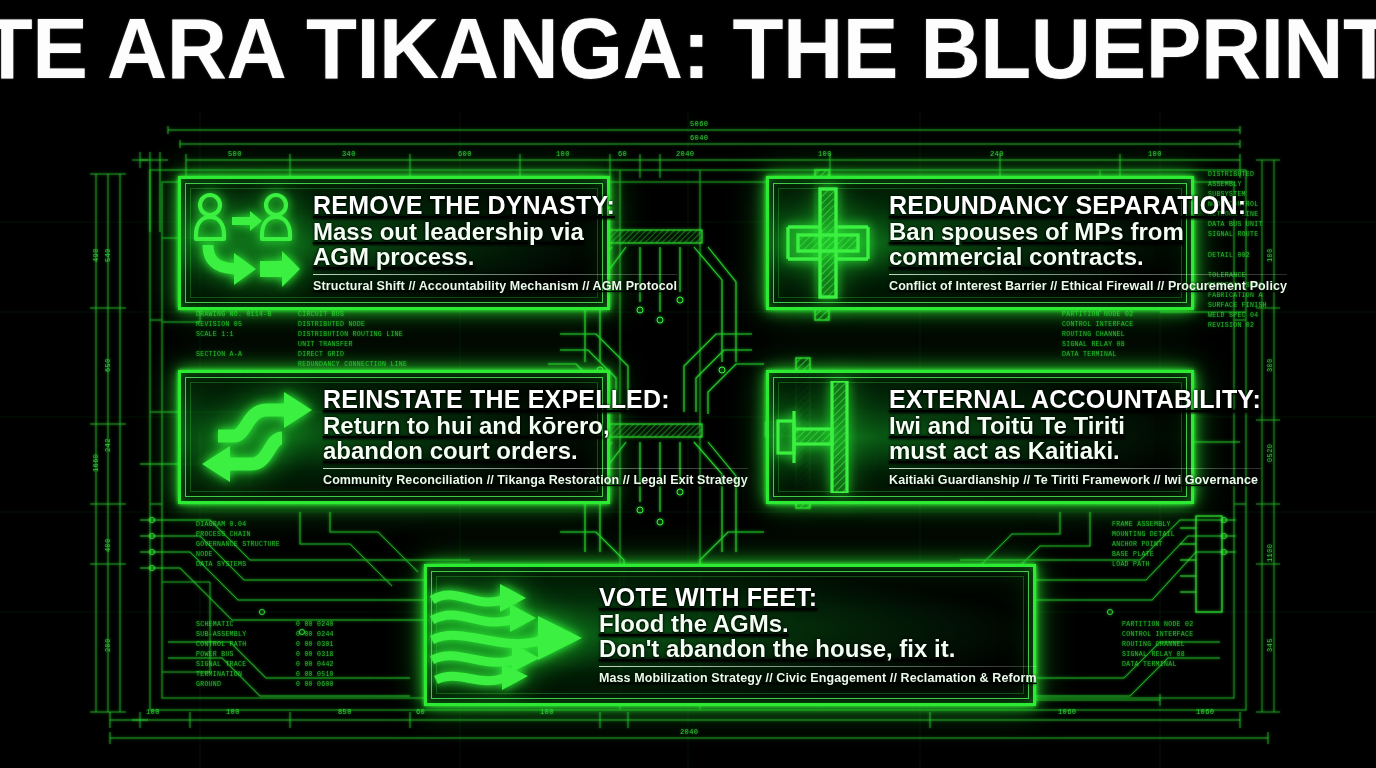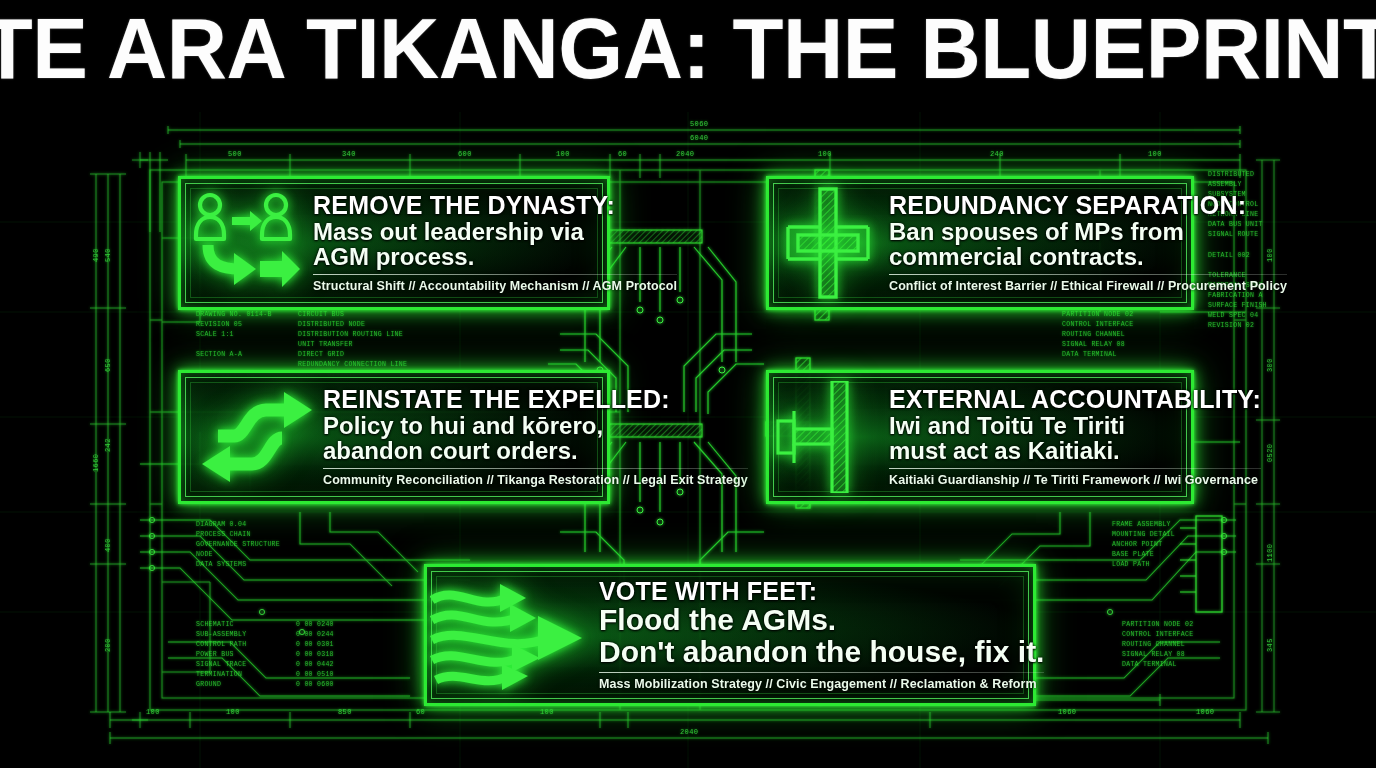--- a/index.html
+++ b/index.html
@@ -70,21 +70,21 @@
     left:9px; top:9px; right:9px; bottom:9px;
     border:1px solid rgba(55,210,65,.32);
     pointer-events:none;
   }
 
   .panel-icon {
     flex:0 0 auto;
     display:flex; align-items:center; justify-content:center;
     z-index:3;
   }
-  .panel-body { flex:1 1 auto; z-index:3; padding-right:14px; }
+  .panel-body { flex:1 1 auto; z-index:3; padding-right:14px;text-decoration:underline; }
 
   .p-head {
     font-family:"Liberation Sans Narrow","Liberation Sans", sans-serif;
     font-weight:700;
     color:#ffffff;
     letter-spacing:.2px;
     line-height:1.02;
     text-shadow:0 0 3px rgba(0,0,0,.95), 0 1px 2px rgba(0,0,0,.9);
     white-space:nowrap;
   }
@@ -121,21 +121,21 @@
   #panel-1 .panel-icon, #panel-3 .panel-icon { width:132px; height:110px; }
   #panel-2 .panel-icon, #panel-4 .panel-icon { width:118px; height:118px; }
   #panel-5 .panel-icon { width:168px; height:124px; }
 
   #panel-1 .p-head, #panel-3 .p-head { font-size:25px; }
   #panel-2 .p-head, #panel-4 .p-head { font-size:25px; }
   #panel-5 .p-head { font-size:25px; }
 
   #panel-1 .p-sub, #panel-3 .p-sub { font-size:24px; }
   #panel-2 .p-sub, #panel-4 .p-sub { font-size:24px; }
-  #panel-5 .p-sub { font-size:30px; }
+  #panel-5 .p-sub { font-size:24px; }
 
   #panel-2 .panel-body, #panel-4 .panel-body { padding-left:2px; }
   #panel-5 .panel-body { padding-left:4px; }
 
   .glow-icon { filter:drop-shadow(0 0 5px rgba(50,255,60,.95)) drop-shadow(0 0 14px rgba(40,230,50,.65)); }
 
   
   .anno {
     position:absolute;
     font-family:"Liberation Mono","DejaVu Sans Mono", monospace;
@@ -542,21 +542,21 @@
             <path d="M28 78 C28 78 46 78 56 78 C72 78 74 52 86 52"></path>
           </g>
           <g fill="#3bf041">
             <path d="M88 6 L116 24 L88 42 Z"></path>
             <path d="M34 60 L6 78 L34 96 Z"></path>
           </g>
         </svg>
       </div>
       <div class="panel-body">
         <div class="p-head">REINSTATE THE EXPELLED:</div>
-        <div class="p-sub">Policy to hui and kōrero,</div>
+        <div class="p-sub">Return to hui and kōrero,</div>
         <div class="p-sub">abandon court orders.</div>
         <div class="p-rule"></div>
         <div class="p-tags">Community Reconciliation // Tikanga Restoration // Legal Exit Strategy</div>
       </div>
     </div>
 
     <div class="panel" id="panel-4">
       <div class="panel-icon">
         <svg class="glow-icon" width="104" height="112" viewBox="0 0 104 112">
           <g stroke="#3bf041" stroke-width="3.2" fill="none">

